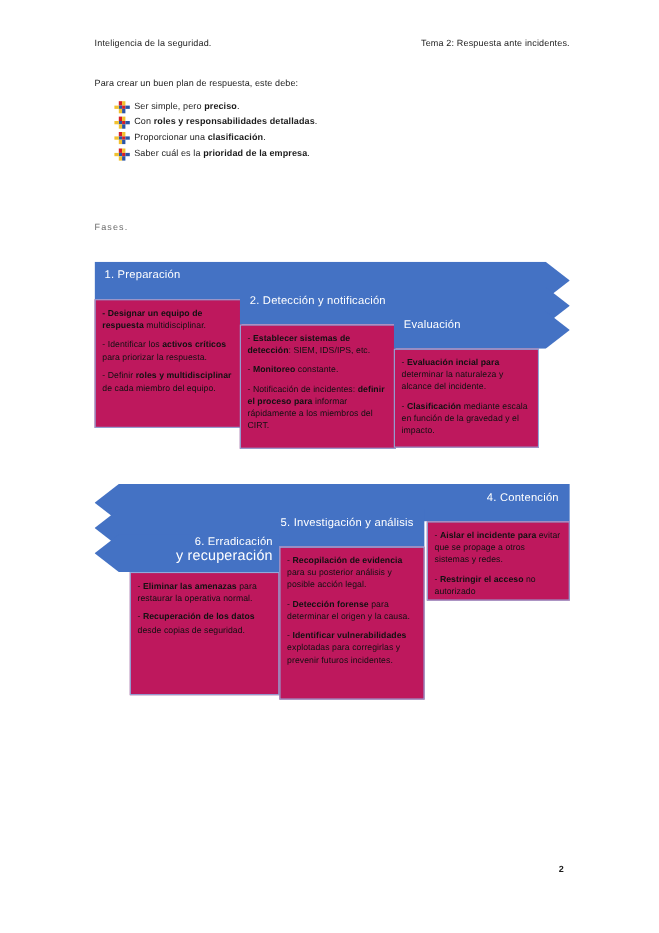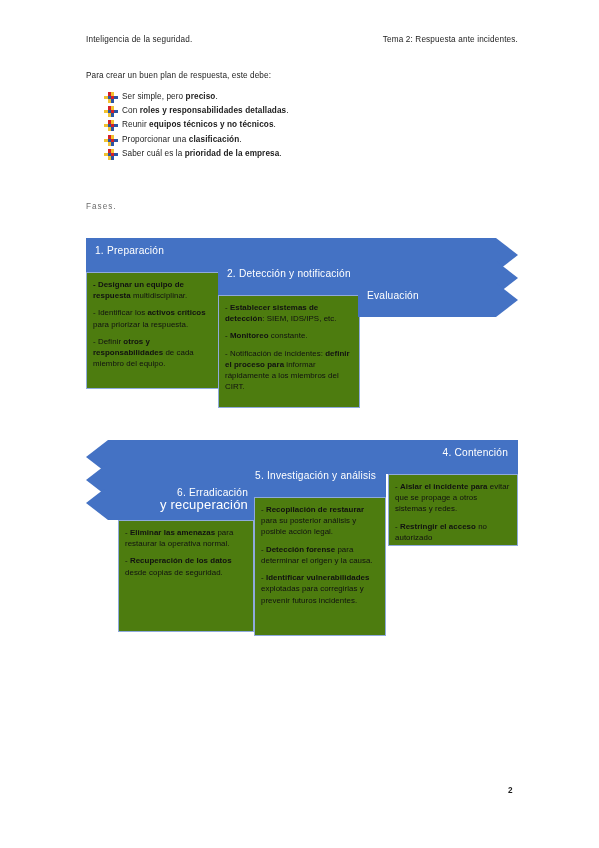--- a/index.html
+++ b/index.html
@@ -36,21 +36,21 @@
   .bico .s7{left:4px;top:7px;width:3px;height:4px;background:#f2c230;}
   .bico .s8{left:7px;top:7px;width:3px;height:4px;background:#2a55a4;}
   .btxt b{font-weight:bold;text-align:center;}
 
   .fases{position:absolute;top:202px;left:86px;font-size:8.2px;color:#6b6b6b;letter-spacing:1px;}
   .arrowwrap{position:absolute;}
   .arrowwrap svg{display:block;}
   .atitle{position:absolute;color:#ffffff;font-size:10.2px;letter-spacing:.2px;line-height:1.15;}
   .atitle .sub{display:block;font-size:13px;text-align:right;margin-top:-1px;}
 
-  .tbox{position:absolute;background:#4d7c0f;border:1px solid #8FAADC;
+  .tbox{position:absolute;background:#be185d;border:1px solid #8FAADC;
         box-sizing:border-box;padding:6px 6px 4px 6px;}
   .tbox p{margin:0 0 6px 0;font-size:7.9px;line-height:1.42;color:#111111;letter-spacing:.05px;}
   .tbox p:last-child{margin-bottom:0;}
   .tbox b{font-weight:bold;}
 
   .pgnum{position:absolute;top:786px;left:508px;font-size:8.2px;color:#1c1c1c;font-weight:bold;}
 </style>
 </head>
 <body>
 
@@ -94,33 +94,20 @@
       <span class="bico">
         <i class="s1"></i>
           <i class="s2"></i>
           <i class="s3"></i>
           <i class="s4"></i>
         <i class="s5"></i>
           <i class="s6"></i>
           <i class="s7"></i>
           <i class="s8"></i>
       </span>
-      <span class="btxt">Reunir <b>equipos técnicos y no técnicos</b>.</span>
-    </div>
-    <div class="brow">
-      <span class="bico">
-        <i class="s1"></i>
-          <i class="s2"></i>
-          <i class="s3"></i>
-          <i class="s4"></i>
-        <i class="s5"></i>
-          <i class="s6"></i>
-          <i class="s7"></i>
-          <i class="s8"></i>
-      </span>
       <span class="btxt">Proporcionar una <b>clasificación</b>.</span>
     </div>
     <div class="brow">
       <span class="bico">
         <i class="s1"></i>
           <i class="s2"></i>
           <i class="s3"></i>
           <i class="s4"></i>
         <i class="s5"></i>
           <i class="s6"></i>
@@ -136,21 +123,21 @@
   <div class="arrowwrap" style="left:86px;top:238px;width:432px;height:34px;">
     <svg width="432" height="34" viewBox="0 0 432 34">
       <polygon points="0,0 410,0 432,17 410,34 0,34" fill="#4472C4"></polygon>
     </svg>
   </div>
   <div class="atitle" style="left:95px;top:245px;width:300px;">1. Preparación</div>
 
   <div class="tbox" style="left:86px;top:272px;width:134px;height:117px;">
     <p><b>- Designar un equipo de respuesta</b> multidisciplinar.</p>
     <p>- Identificar los <b>activos críticos</b> para priorizar la respuesta.</p>
-    <p>- Definir <b>otros y responsabilidades</b> de cada miembro del equipo.</p>
+    <p>- Definir <b>roles y multidisciplinar</b> de cada miembro del equipo.</p>
   </div>
 
   <div class="arrowwrap" style="left:218px;top:261px;width:300px;height:34px;">
     <svg width="300" height="34" viewBox="0 0 300 34">
       <polygon points="0,0 278,0 300,17 278,34 0,34" fill="#4472C4"></polygon>
     </svg>
   </div>
   <div class="atitle" style="left:227px;top:268px;width:260px;">2. Detección y notificación</div>
 
   <div class="tbox" style="left:218px;top:295px;width:142px;height:113px;">
@@ -159,20 +146,24 @@
     <p>- Notificación de incidentes: <b>definir el proceso para</b> informar rápidamente a los miembros del CIRT.</p>
   </div>
 
   <div class="arrowwrap" style="left:358px;top:283px;width:160px;height:34px;">
     <svg width="160" height="34" viewBox="0 0 160 34">
       <polygon points="0,0 138,0 160,17 138,34 0,34" fill="#4472C4"></polygon>
     </svg>
   </div>
   <div class="atitle" style="left:367px;top:290px;width:130px;">Evaluación</div>
 
+  <div class="tbox" style="left:358px;top:317px;width:132px;height:90px;">
+    <p>- <b>Evaluación incial para</b> determinar la naturaleza y alcance del incidente.</p>
+    <p>- <b>Clasificación</b> mediante escala en función de la gravedad y el impacto.</p>
+  </div>
 
   <div class="arrowwrap" style="left:86px;top:440px;width:432px;height:34px;">
     <svg width="432" height="34" viewBox="0 0 432 34">
       <polygon points="22,0 432,0 432,34 22,34 0,17" fill="#4472C4"></polygon>
     </svg>
   </div>
   <div class="atitle" style="left:300px;top:447px;width:208px;text-align:right;">4. Contención</div>
 
   <div class="tbox" style="left:388px;top:474px;width:130px;height:72px;">
     <p>- <b>Aislar el incidente para</b> evitar que se propage a otros sistemas y redes.</p>
@@ -180,21 +171,21 @@
   </div>
 
   <div class="arrowwrap" style="left:86px;top:463px;width:300px;height:34px;">
     <svg width="300" height="34" viewBox="0 0 300 34">
       <polygon points="22,0 300,0 300,34 22,34 0,17" fill="#4472C4"></polygon>
     </svg>
   </div>
   <div class="atitle" style="left:170px;top:470px;width:206px;text-align:right;">5. Investigación y análisis</div>
 
   <div class="tbox" style="left:254px;top:497px;width:132px;height:139px;">
-    <p>- <b>Recopilación de restaurar</b> para su posterior análisis y posible acción legal.</p>
+    <p>- <b>Recopilación de evidencia</b> para su posterior análisis y posible acción legal.</p>
     <p>- <b>Detección forense</b> para determinar el origen y la causa.</p>
     <p>- <b>Identificar vulnerabilidades</b> explotadas para corregirlas y prevenir futuros incidentes.</p>
   </div>
 
   <div class="arrowwrap" style="left:86px;top:486px;width:168px;height:34px;">
     <svg width="168" height="34" viewBox="0 0 168 34">
       <polygon points="22,0 168,0 168,34 22,34 0,17" fill="#4472C4"></polygon>
     </svg>
   </div>
   <div class="atitle" style="left:110px;top:487px;width:138px;text-align:right;">

